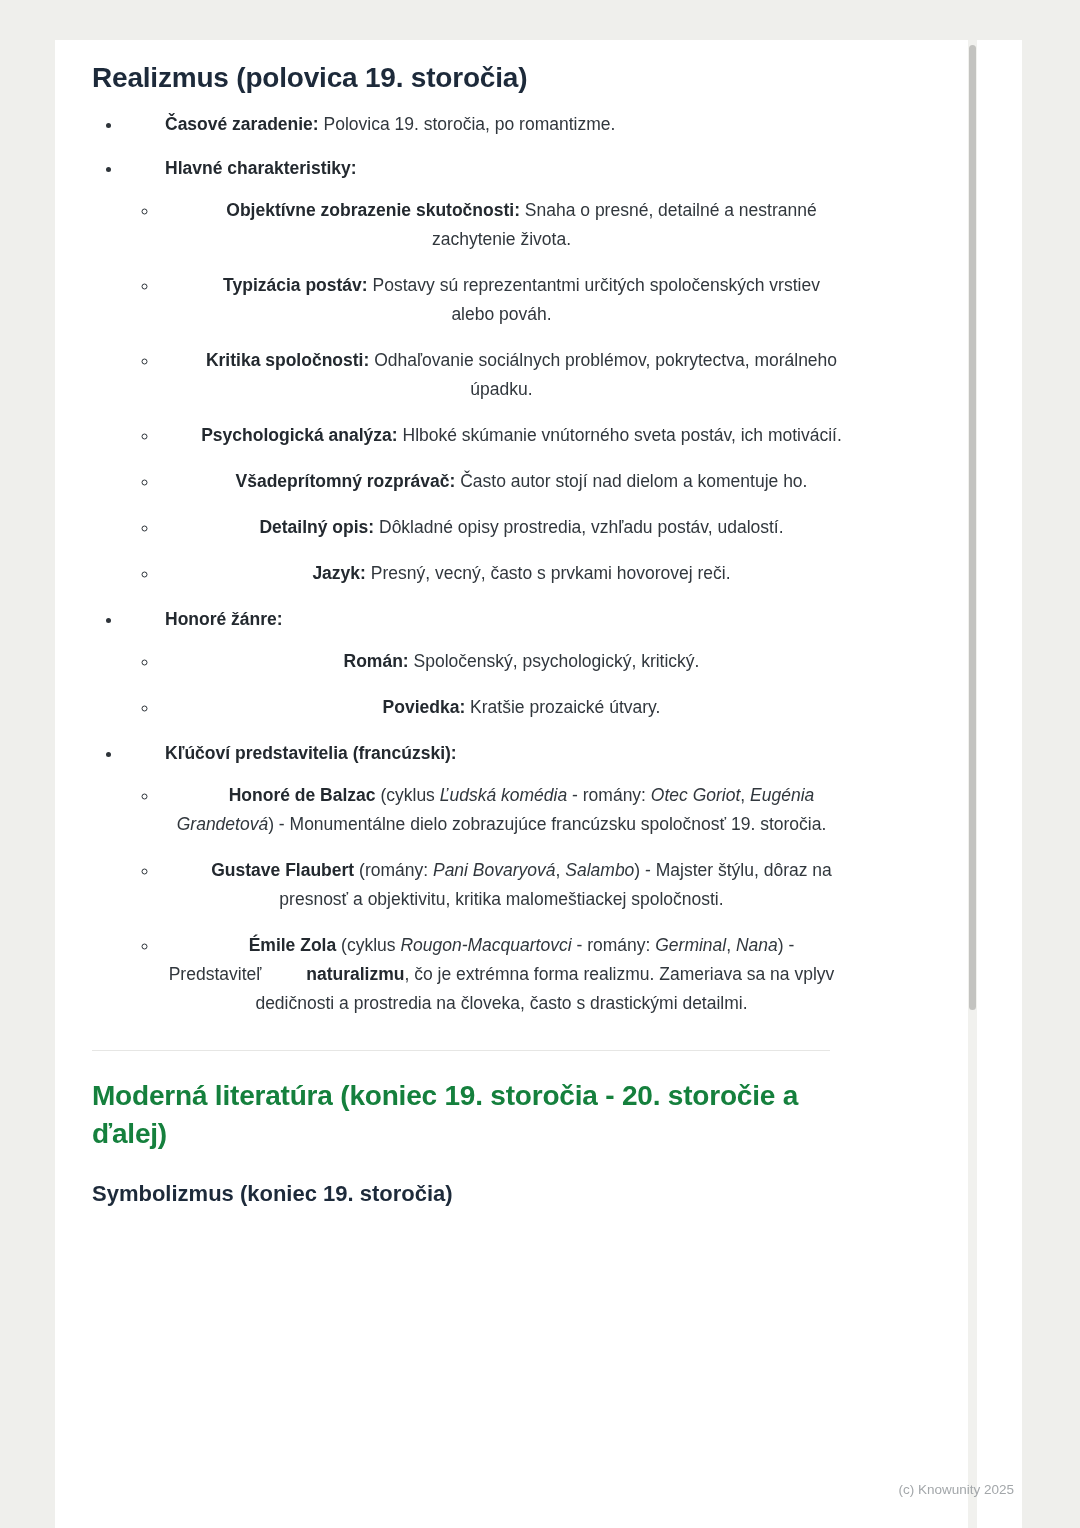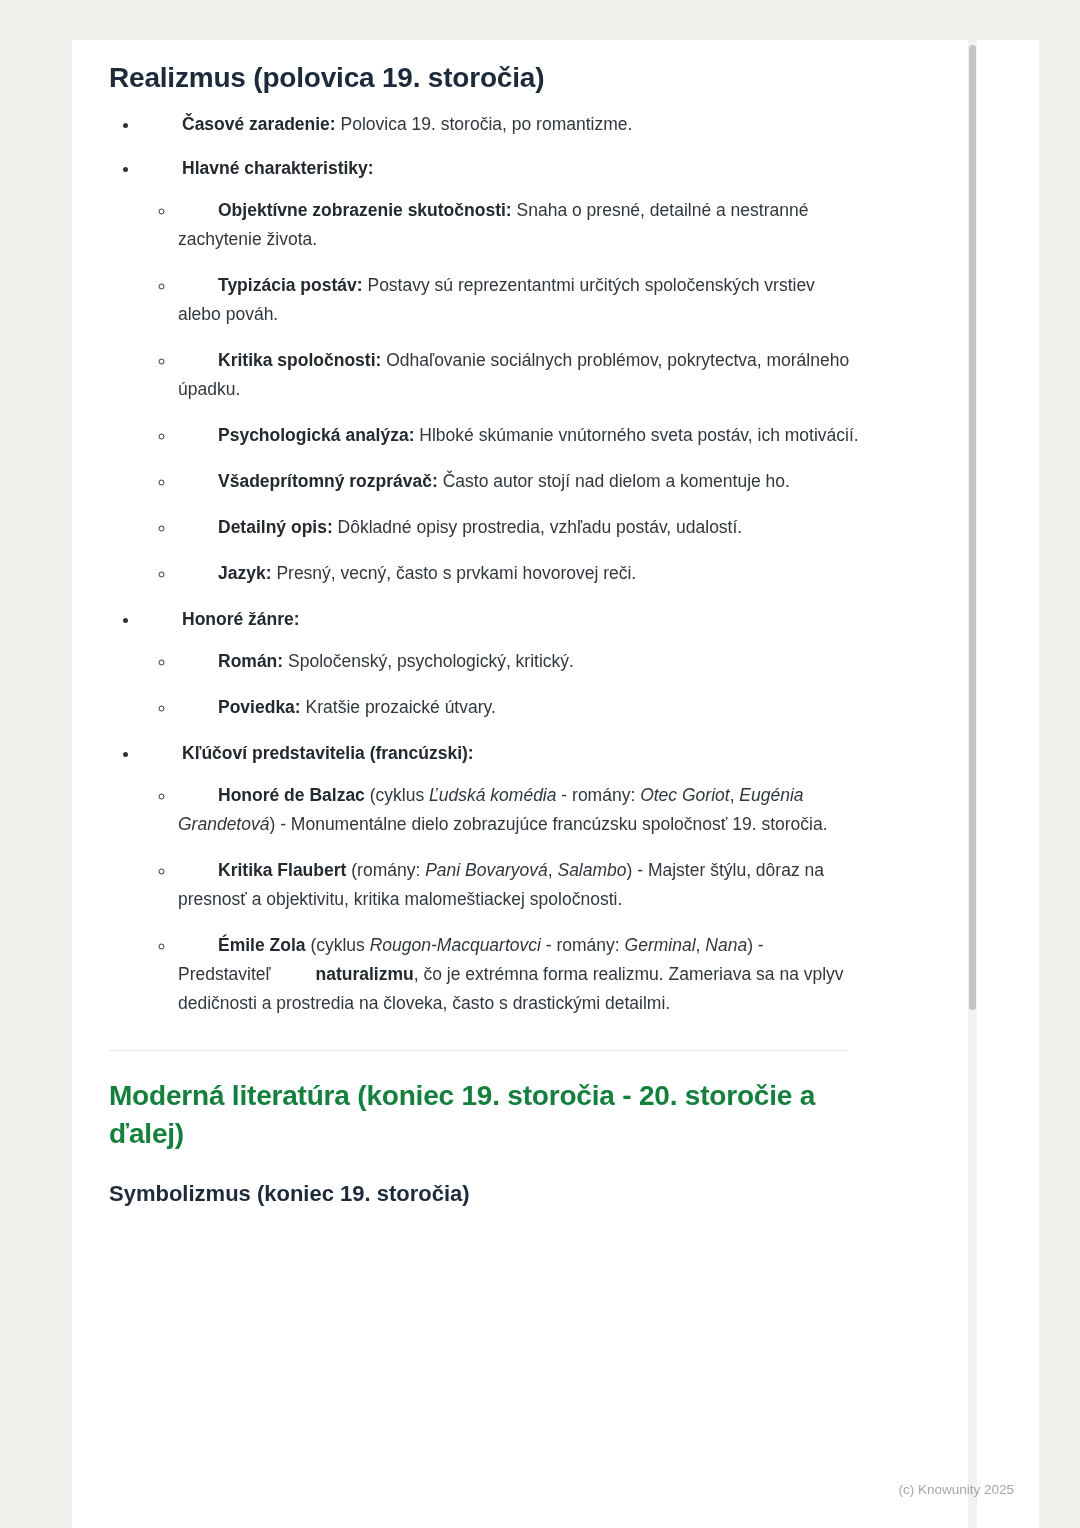--- a/index.html
+++ b/index.html
@@ -10,21 +10,21 @@
     width: 1080px;
     height: 1528px;
     background: #efefec;
     font-family: "Liberation Sans", "DejaVu Sans", sans-serif;
     color: #31373d;
     overflow: hidden;
     position: relative;
   }
   .page {
     position: absolute;
-    left: 72px;
+    left: 55px;
     top: 40px;
     width: 967px;
     height: 1488px;
     background: #ffffff;
     box-sizing: border-box;
     padding: 20px 120px 40px 37px;
   }
   .content {
     width: 750px;
   }
@@ -69,20 +69,21 @@
     padding-left: 3px;
   }
   ul.sub-list {
     list-style: circle;
     margin: 13px 0 0 0;
     padding-left: 33px;
   }
   ul.sub-list > li {
     margin-bottom: 17px;
     padding-left: 3px;
+    text-align: center;
   }
   li::marker {
     color: #2e343a;
     font-size: 16px;
   }
   .b { font-weight: 700; color: #23292f; margin-left: 40px; }
   .i { font-style: italic; }
   hr.divider {
     border: none;
     border-top: 1px solid #e6e6e4;
@@ -132,21 +133,21 @@
             <li><span class="b">Všadeprítomný rozprávač:</span><span> Často autor stojí nad dielom a komentuje ho.</span></li>
             <li><span class="b">Detailný opis:</span><span> Dôkladné opisy prostredia, vzhľadu postáv, udalostí.</span></li>
             <li><span class="b">Jazyk:</span><span> Presný, vecný, často s prvkami hovorovej reči.</span></li>
           </ul></li>
         <li><span class="b">Honoré žánre:</span><ul class="sub-list">
             <li><span class="b">Román:</span><span> Spoločenský, psychologický, kritický.</span></li>
             <li><span class="b">Poviedka:</span><span> Kratšie prozaické útvary.</span></li>
           </ul></li>
         <li><span class="b">Kľúčoví predstavitelia (francúzski):</span><ul class="sub-list">
             <li><span class="b">Honoré de Balzac</span><span> (cyklus </span><span class="i">Ľudská komédia</span><span> - romány: </span><span class="i">Otec Goriot</span><span>, </span><span class="i">Eugénia Grandetová</span><span>) - Monumentálne dielo zobrazujúce francúzsku spoločnosť 19. storočia.</span></li>
-            <li><span class="b">Kritika Flaubert</span><span> (romány: </span><span class="i">Pani Bovaryová</span><span>, </span><span class="i">Salambo</span><span>) - Majster štýlu, dôraz na presnosť a objektivitu, kritika malomeštiackej spoločnosti.</span></li>
+            <li><span class="b">Gustave Flaubert</span><span> (romány: </span><span class="i">Pani Bovaryová</span><span>, </span><span class="i">Salambo</span><span>) - Majster štýlu, dôraz na presnosť a objektivitu, kritika malomeštiackej spoločnosti.</span></li>
             <li><span class="b">Émile Zola</span><span> (cyklus </span><span class="i">Rougon-Macquartovci</span><span> - romány: </span><span class="i">Germinal</span><span>, </span><span class="i">Nana</span><span>) - Predstaviteľ </span><span class="b">naturalizmu</span><span>, čo je extrémna forma realizmu. Zameriava sa na vplyv dedičnosti a prostredia na človeka, často s drastickými detailmi.</span></li>
           </ul></li>
       </ul>
 
     <hr class="divider">
 
     <h2>Moderná literatúra (koniec 19. storočia - 20. storočie a ďalej)</h2>
 
 
     <h3>Symbolizmus (koniec 19. storočia)</h3>

